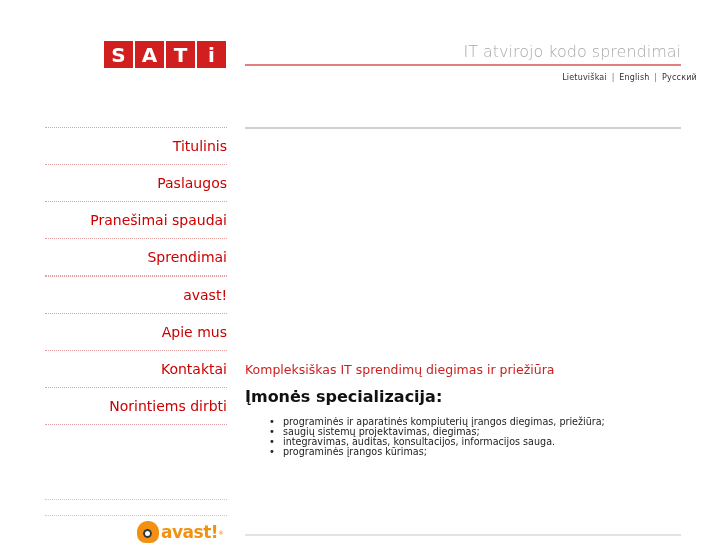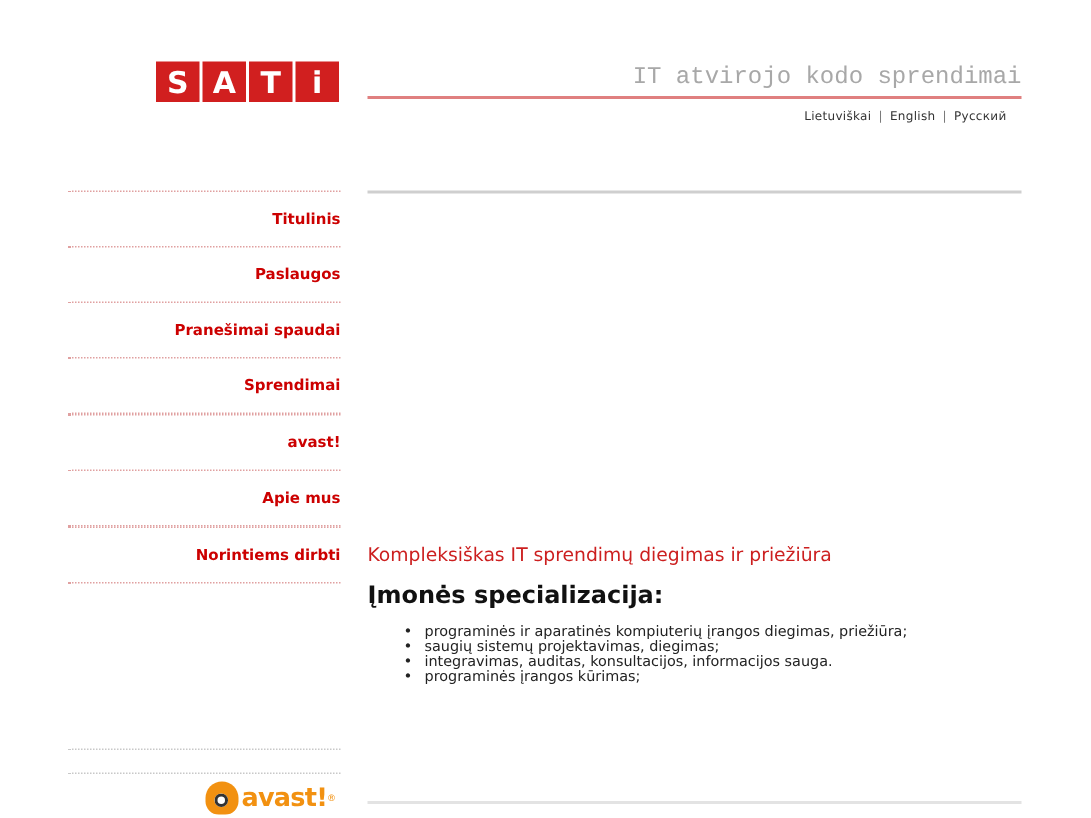--- a/index.html
+++ b/index.html
@@ -1,28 +1,28 @@
 <!DOCTYPE html>
 <html><head>
 <meta charset="utf-8">
 <style>
   html, body { margin:0; padding:0; background:#ffffff; }
   body { width:727px; height:545px; position:relative; overflow:hidden; font-family:"DejaVu Sans", sans-serif; }
   .logo { position:absolute; left:104px; top:41px; display:flex; gap:2px; }
   .logo .box { width:29px; height:27px; background:#d11f1f; color:#fff; font-weight:bold; font-size:20px; display:flex; align-items:center; justify-content:center; font-family:"DejaVu Sans", sans-serif; letter-spacing:0; }
-  .tagline { position:absolute; right:46px; top:42px; color:#a8a8a8; font-size:16px; font-weight:300; white-space:nowrap;font-family:Liberation Mono, monospace; }
+  .tagline { position:absolute; right:46px; top:42px; color:#a8a8a8; font-size:16px; font-weight:300; white-space:nowrap; }
   .redline { position:absolute; left:245px; top:64px; width:436px; height:2px; background:#e08080; }
-  .langs { position:absolute; right:56px; top:73px; font-size:8px; color:#333; letter-spacing:0.2px; white-space:nowrap; }
+  .langs { position:absolute; right:30px; top:73px; font-size:8px; color:#333; letter-spacing:0.2px; white-space:nowrap; }
   .langs span.sep { color:#777; padding:0 2px; }
   .langs a { color:#333; text-decoration:none; }
   .grayline-top { position:absolute; left:245px; top:127px; width:436px; height:2px; background:#cfcfcf; }
   .grayline-bot { position:absolute; left:245px; top:534px; width:436px; height:2px; background:#e3e3e3; }
   .nav { position:absolute; left:45px; top:127px; width:182px; }
   .nav .sep { height:0; border-top:1px dotted #e0a0a0; }
-  .nav .item { height:36px; display:flex; align-items:center; justify-content:flex-end; font-size:10px; font-weight:bold; color:#cc0000; text-decoration:none; }
+  .nav .item { height:36px; display:flex; align-items:center; justify-content:flex-end; font-size:14px; font-weight:normal; color:#cc0000; text-decoration:none; }
   .sidebottom { position:absolute; left:45px; width:182px; height:0; border-top:1px dotted #c8c8c8; }
   .avast { position:absolute; left:137px; top:521px; display:flex; align-items:center; }
   .avast .blob { width:22px; height:22px; background:#f29111; border-radius:50% 50% 40% 40%; position:relative; }
   .avast .blob::after { content:""; position:absolute; left:6px; top:8px; width:9px; height:9px; border-radius:50%; background:#fff; box-shadow: inset 0 0 0 2px #333; }
   .avast .word { font-size:17px; color:#f29111; font-weight:bold; font-family:"DejaVu Sans", sans-serif; margin-left:2px; letter-spacing:-0.5px; }
   .avast .reg { font-size:6px; color:#f29111; vertical-align:top; }
   .content { position:absolute; left:245px; top:362px; width:450px; }
   .content h1 { margin:0; font-size:12.5px; font-weight:normal; color:#cc1f1f; }
   .content h2 { margin:10px 0 0 0; font-size:16px; font-weight:bold; color:#111; }
   .content ul { margin:11px 0 0 0; padding-left:24px; list-style:none; }
@@ -60,20 +60,21 @@
   <div class="sep"></div>
   <a href="#" class="item">Pranešimai spaudai</a>
   <div class="sep"></div>
   <a href="#" class="item">Sprendimai</a>
   <div class="sep"></div>
   <div class="sep"></div>
   <a href="#" class="item">avast!</a>
   <div class="sep"></div>
   <a href="#" class="item">Apie mus</a>
   <div class="sep"></div>
+  <a href="#" class="item">Kontaktai</a>
   <div class="sep"></div>
   <a href="#" class="item">Norintiems dirbti</a>
   <div class="sep"></div>
 </nav>
 
 <div class="sidebottom" style="top:499px;"></div>
 <div class="sidebottom" style="top:515px;"></div>
 
 <a href="#" class="avast" style="text-decoration:none;">
   <span class="blob"></span>

